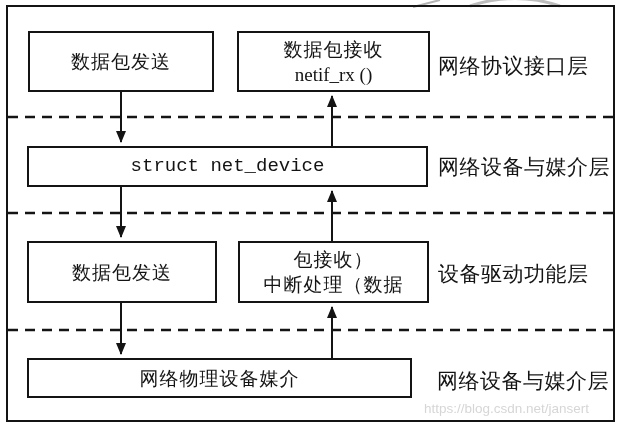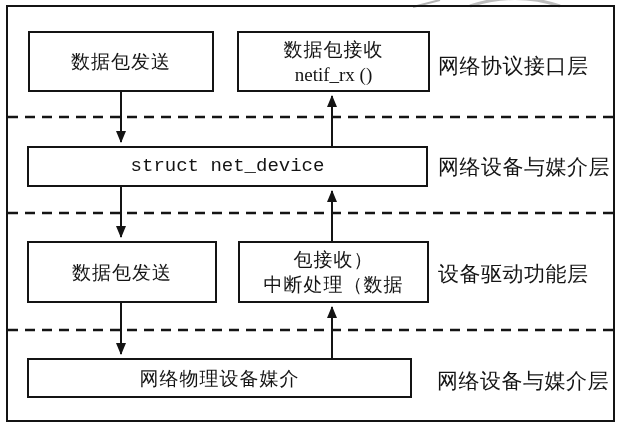--- a/index.html
+++ b/index.html
@@ -89,14 +89,15 @@
     <div class="cjk">包接收）</div>
     <div class="cjk">中断处理（数据</div>
   </div>
   <div class="layer-label label-3">设备驱动功能层</div>
 
   <div class="box box-media">
     <div class="cjk">网络物理设备媒介</div>
   </div>
   <div class="layer-label label-4">网络设备与媒介层</div>
 
+  <div class="watermark">https://blog.csdn.net/jansert</div>
 
 </div>
 
 </body></html>

